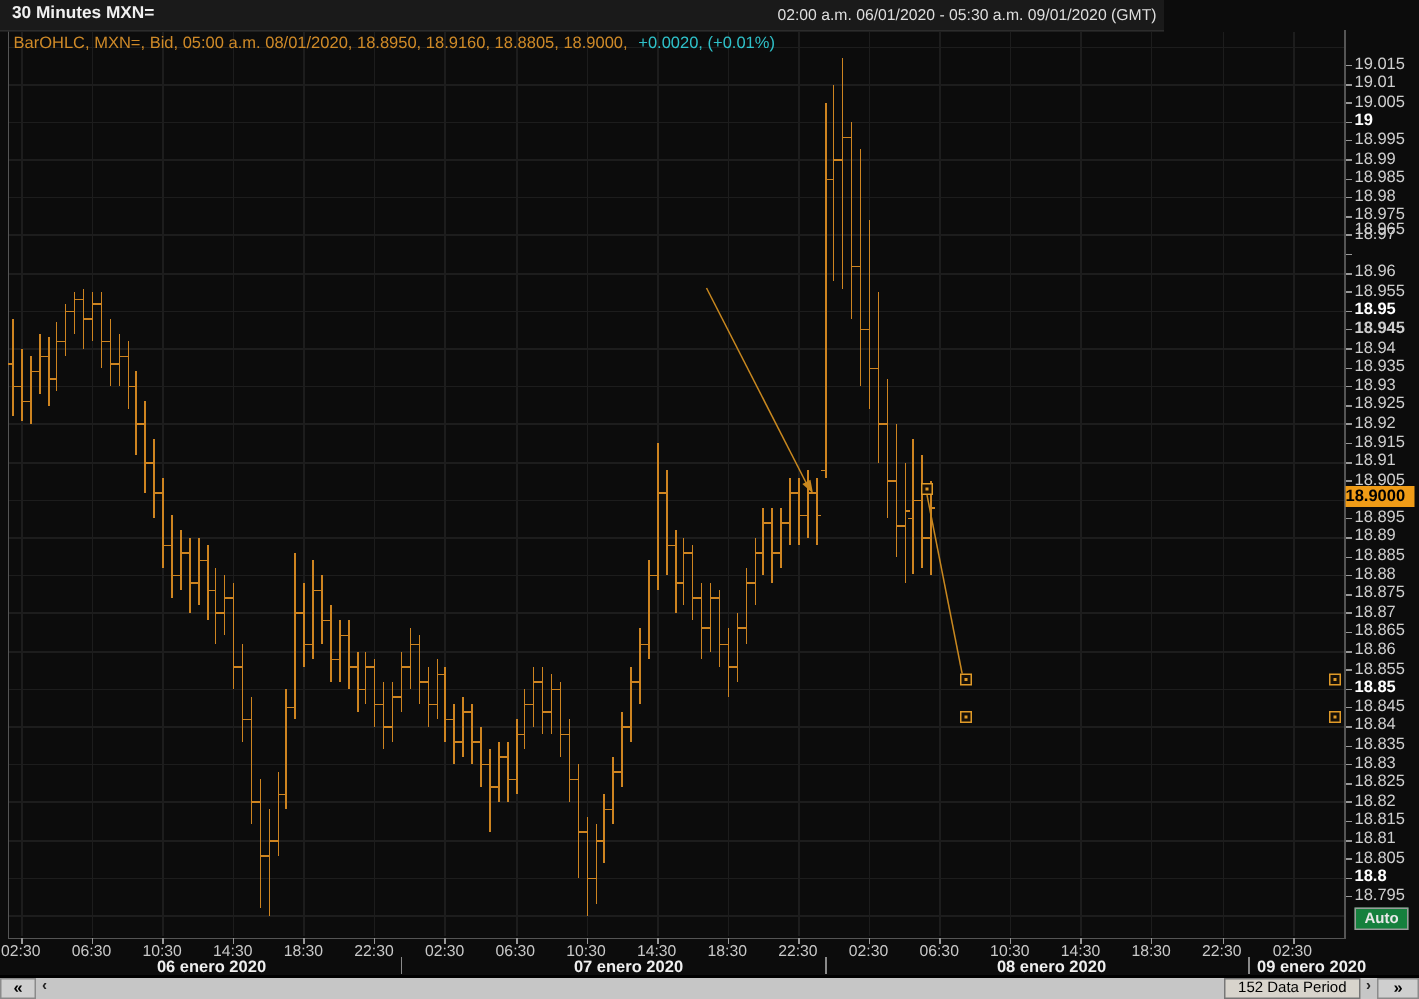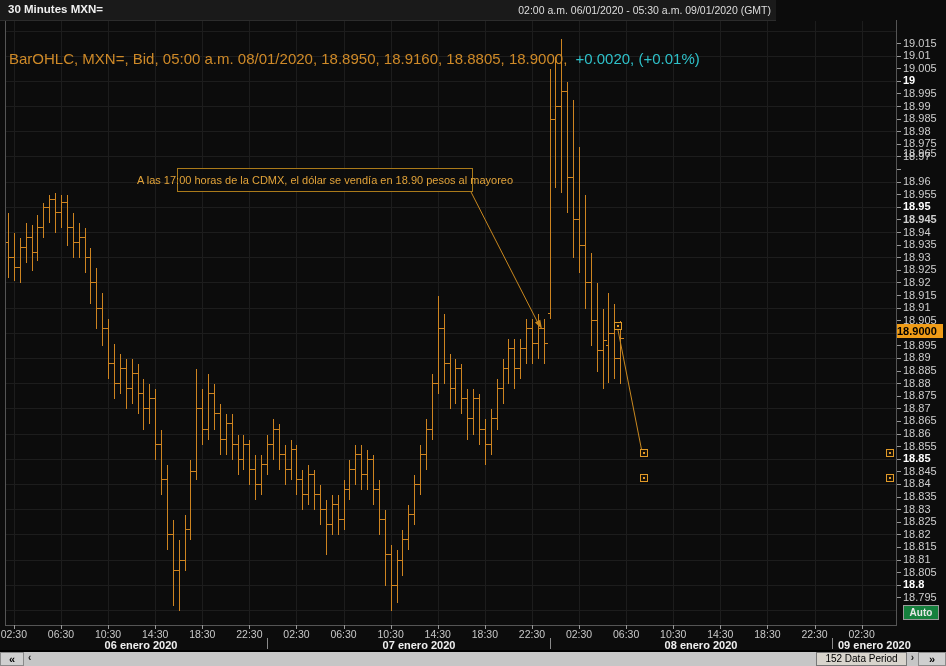--- a/index.html
+++ b/index.html
@@ -4,21 +4,21 @@
 <style>
   html,body{margin:0;padding:0;background:#000;}
   #app{position:relative;width:946px;height:666px;background:#0c0c0c;overflow:hidden;
        font-family:"Liberation Sans",sans-serif;-webkit-font-smoothing:none;}
   
   #header{position:absolute;left:0;top:0;width:776px;height:20px;background:#1a1a1a;
           border-bottom:1px solid #2c2c2c;z-index:6;}
   #title{position:absolute;left:8px;top:3px;font-size:11.5px;font-weight:bold;color:#f0f0f0;}
   #range{position:absolute;right:5px;top:4px;font-size:10.5px;color:#dedede;}
   
-  #legend{position:absolute;left:9px;top:23px;font-size:15px;z-index:4;white-space:nowrap;margin-top:27px;}
+  #legend{position:absolute;left:9px;top:23px;font-size:11px;z-index:4;white-space:nowrap;}
   #legend .ser{color:#cf8a28;}
   #legend .chg{color:#2fc1c9;margin-left:4px;}
   
   svg{position:absolute;left:0;top:0;z-index:1;}
   #overlay{z-index:3;}
   
   .plabel{position:absolute;left:903px;font-size:11px;color:#cfcfcf;z-index:2;line-height:12px;}
   .plabel.b{color:#ffffff;font-weight:bold;}
   .tlabel{position:absolute;top:628px;transform:translateX(-50%);font-size:10.5px;color:#c9c9c9;z-index:2;}
   .dlabel{position:absolute;top:639px;font-size:11px;font-weight:bold;color:#efefef;z-index:2;}
@@ -721,21 +721,20 @@
     <span class="chg">+0.0020, (+0.01%)</span>
   </div>
 
   <div id="axis-title">
     <div>Price</div>
     <div>/USD</div>
   </div>
   <div id="price-box">18.9000</div>
   <div id="auto-btn">Auto</div>
 
-  <div id="ann1" class="ann">A las 17:00 horas de la CDMX, el dólar se vendía en 18.90 pesos al mayoreo</div>
   <div class="handle" style="left:640px;top:449px;"></div>
   <div class="handle" style="left:886px;top:449px;"></div>
   <div class="handle" style="left:640px;top:474px;"></div>
   <div class="handle" style="left:886px;top:474px;"></div>
 
   <div id="scroll-row">
     <div id="sb-first" class="sbtn">«</div>
     <div id="sb-prev" class="sbtn">‹</div>
     <div id="sb-track"></div>
     <div id="sb-period" class="sbtn">152 Data Period</div>

